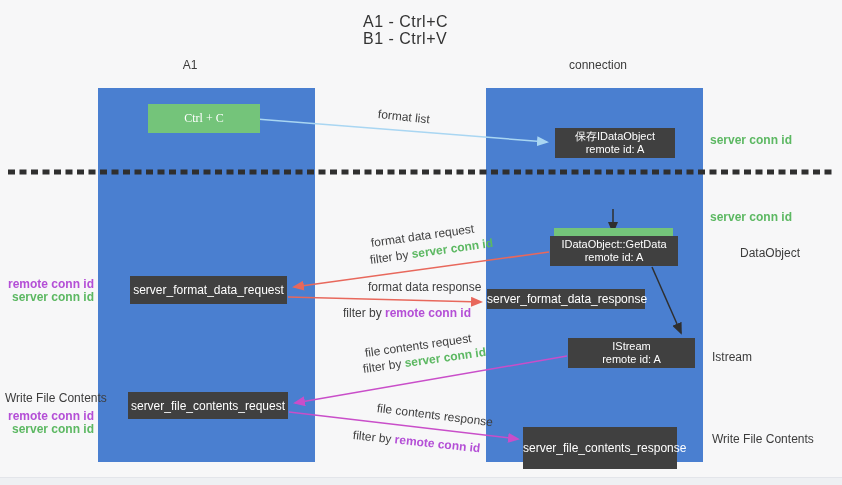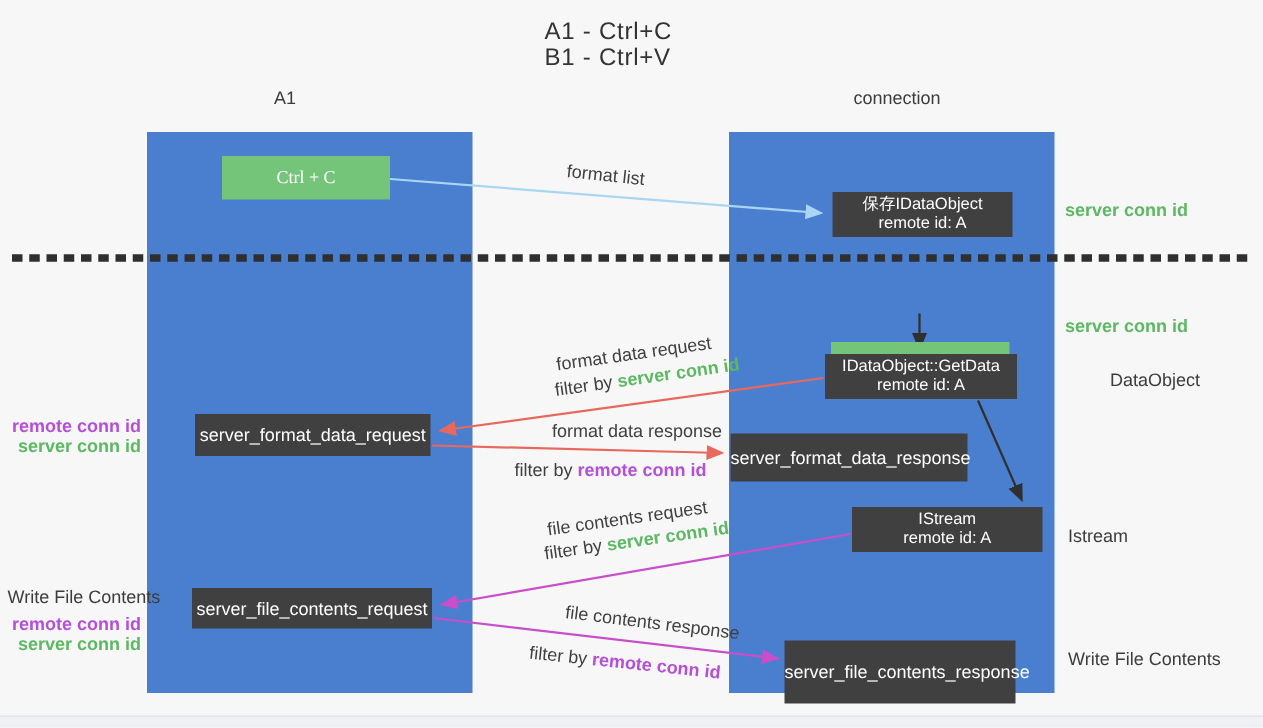--- a/index.html
+++ b/index.html
@@ -106,21 +106,21 @@
 
   <div class="abs node orange two-line" style="left:550px; top:236px; width:128px; height:30px;">
     <span>IDataObject::GetData</span>
     <span>remote id: A</span>
   </div>
 
   <div class="abs node orange one-line" style="left:130px; top:276px; width:157px; height:28px;">
     <span>server_format_data_request</span>
   </div>
 
-  <div class="abs node orange one-line" style="left:487px; top:289px; width:158px; height:32px;">
+  <div class="abs node orange one-line" style="left:487px; top:289px; width:158px; height:20px;">
     <span>server_format_data_response</span>
   </div>
 
   <div class="abs node orange two-line" style="left:568px; top:338px; width:127px; height:30px;">
     <span>IStream</span>
     <span>remote id: A</span>
   </div>
 
   <div class="abs node orange one-line" style="left:128px; top:392px; width:160px; height:27px;justify-content:center;">
     <span>server_file_contents_request</span>

